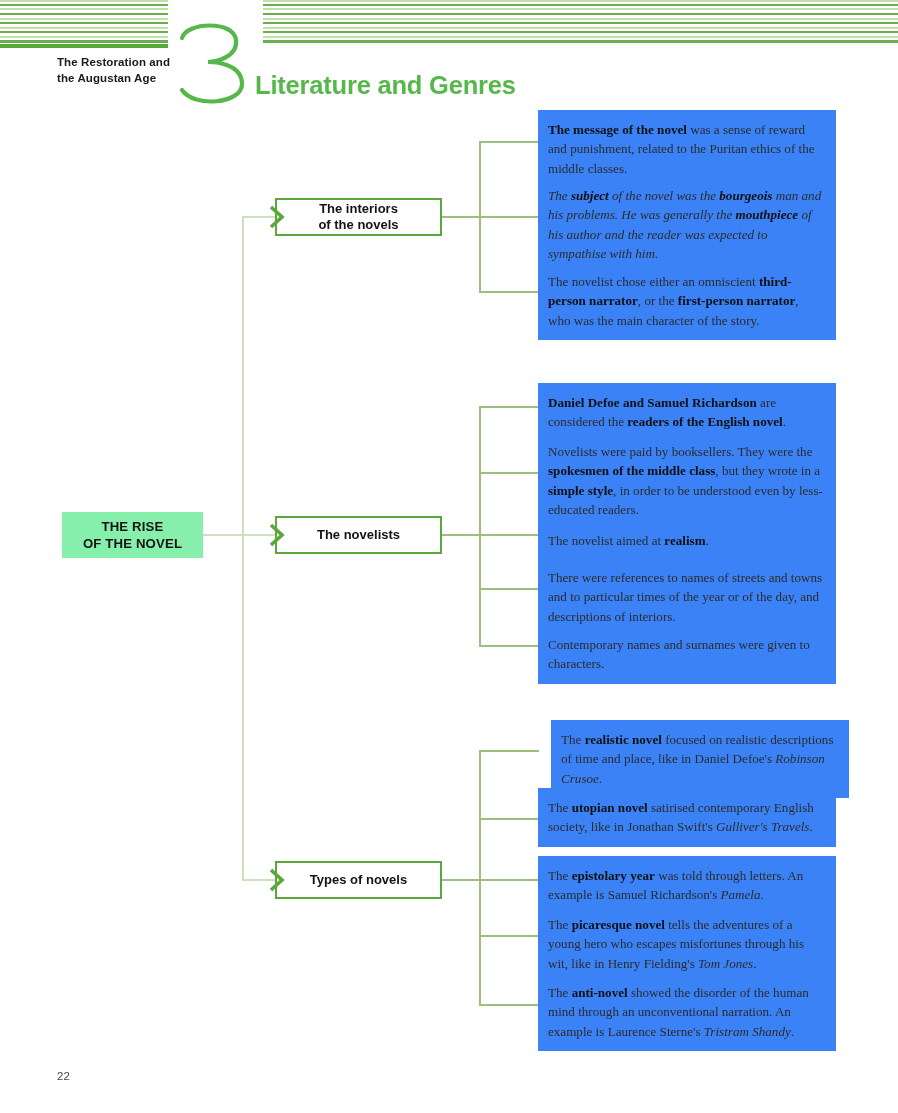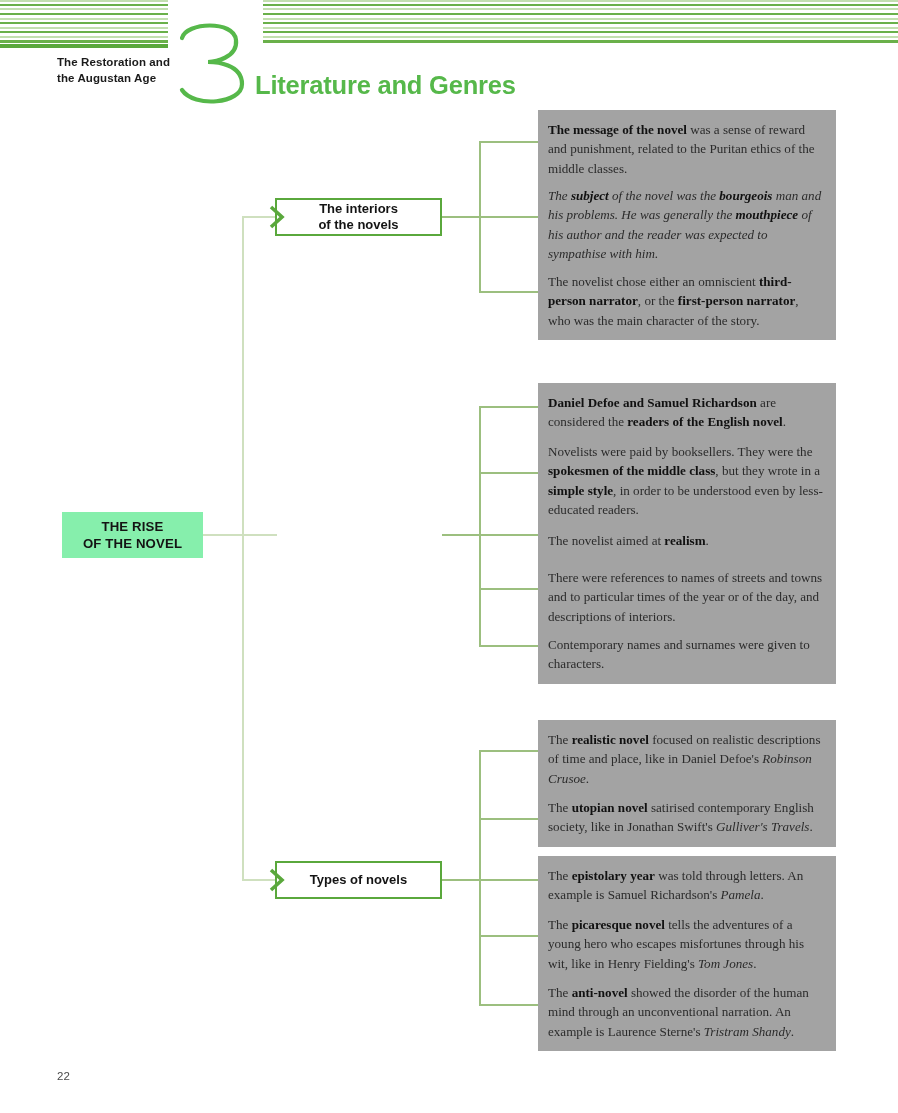--- a/index.html
+++ b/index.html
@@ -101,21 +101,21 @@
     position: absolute;
     left: -9px; top: 50%;
     transform: translateY(-50%);
     width: 18px; height: 28px;
   }
 
   .text-card {
     position: absolute;
     left: 538px;
     width: 298px;
-    background: #a3a3a3;
+    background: #3b82f6;
     padding: 10px 12px 10px 10px;
     font-family: "Liberation Serif", serif;
     font-size: 13.1px;
     line-height: 19.4px;
     color: #2b2b2b;
   }
   .text-card b { color: #111111; font-weight: bold; }
   .text-card i { font-style: italic; }
 
   .conn { position: absolute; background: #9cbf7f; }
@@ -201,20 +201,30 @@
   <div class="conn thin-v" style="left:479px; top:141px; height:151px;"></div>
   <div class="conn thin-h" style="left:479px; top:141px; width:60px;"></div>
   <div class="conn thin-h" style="left:479px; top:216px; width:60px;"></div>
   <div class="conn thin-h" style="left:479px; top:291px; width:60px;"></div>
 
   <div class="text-card" style="top:110px;"><b>The message of the novel</b> was a sense of reward and punishment, related to the Puritan ethics of the middle classes.</div>
   <div class="text-card" style="top:176px;font-style:italic;">The <b>subject</b> of the novel was the <b>bourgeois</b> man and his problems. He was generally the <b>mouthpiece</b> of his author and the reader was expected to sympathise with him.</div>
   <div class="text-card" style="top:262px;">The novelist chose either an omniscient <b>third-person narrator</b>, or the <b>first-person narrator</b>, who was the main character of the story.</div>
 
   <div class="conn thin-h pale" style="left:242px; top:534px; width:35px;"></div>
+  <div class="node-box" style="left:275px; top:516px; width:167px;">
+    <span class="chev">
+      <svg width="18" height="28" viewBox="0 0 18 28">
+          <path d="M3 4 L14 14 L3 24" fill="none" stroke="#5aa83c" stroke-width="3.6" stroke-linejoin="miter"></path>
+        </svg>
+    </span>
+    <div>
+      <span>The novelists</span>
+    </div>
+  </div>
 
   <div class="conn thin-h" style="left:442px; top:534px; width:38px;"></div>
   <div class="conn thin-v" style="left:479px; top:406px; height:239px;"></div>
   <div class="conn thin-h" style="left:479px; top:406px; width:60px;"></div>
   <div class="conn thin-h" style="left:479px; top:472px; width:60px;"></div>
   <div class="conn thin-h" style="left:479px; top:534px; width:60px;"></div>
   <div class="conn thin-h" style="left:479px; top:588px; width:60px;"></div>
   <div class="conn thin-h" style="left:479px; top:645px; width:60px;"></div>
 
   <div class="text-card" style="top:383px;"><b>Daniel Defoe and Samuel Richardson</b> are considered the <b>readers of the English novel</b>.</div>
@@ -236,21 +246,21 @@
   </div>
 
   <div class="conn thin-h" style="left:442px; top:879px; width:38px;"></div>
   <div class="conn thin-v" style="left:479px; top:750px; height:254px;"></div>
   <div class="conn thin-h" style="left:479px; top:750px; width:60px;"></div>
   <div class="conn thin-h" style="left:479px; top:818px; width:60px;"></div>
   <div class="conn thin-h" style="left:479px; top:879px; width:60px;"></div>
   <div class="conn thin-h" style="left:479px; top:935px; width:60px;"></div>
   <div class="conn thin-h" style="left:479px; top:1004px; width:60px;"></div>
 
-  <div class="text-card" style="top:720px;">The <b>realistic novel</b> focused on realistic descriptions of time and place, like in Daniel Defoe's <i>Robinson Crusoe</i>.</div>
+  <div class="text-card" style="top:720px;margin-left:13px;">The <b>realistic novel</b> focused on realistic descriptions of time and place, like in Daniel Defoe's <i>Robinson Crusoe</i>.</div>
   <div class="text-card" style="top:788px;">The <b>utopian novel</b> satirised contemporary English society, like in Jonathan Swift's <i>Gulliver's Travels</i>.</div>
   <div class="text-card" style="top:856px;">The <b>epistolary year</b> was told through letters. An example is Samuel Richardson's <i>Pamela</i>.</div>
   <div class="text-card" style="top:973px;">The <b>anti-novel</b> showed the disorder of the human mind through an unconventional narration. An example is Laurence Sterne's <i>Tristram Shandy</i>.</div>
   <div class="text-card" style="top:905px;">The <b>picaresque novel</b> tells the adventures of a young hero who escapes misfortunes through his wit, like in Henry Fielding's <i>Tom Jones</i>.</div>
 
 </div>
 
 <div class="page-number">22</div>
 
 </body></html>

